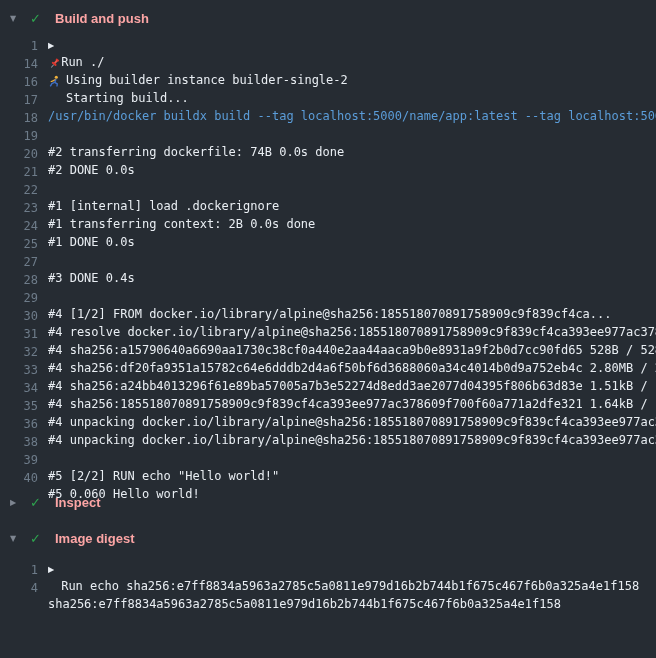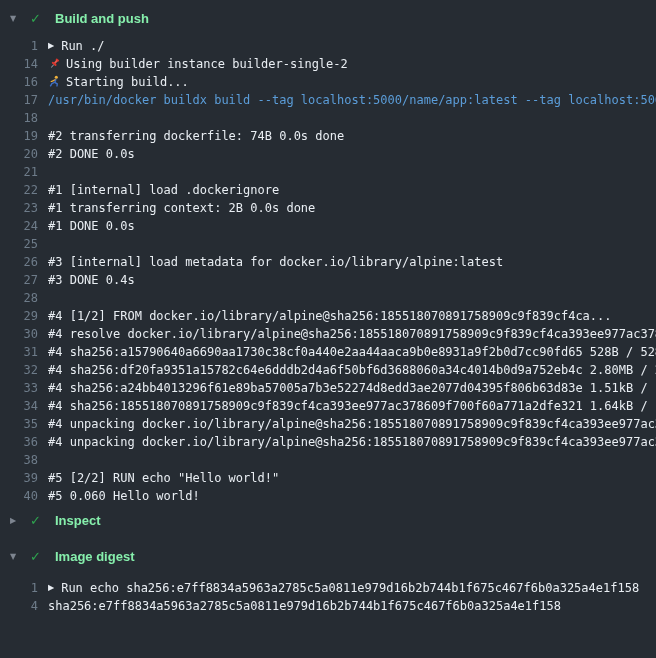--- a/index.html
+++ b/index.html
@@ -36,21 +36,21 @@
     font-size: 13px;
     font-weight: bold;
     color: #2ea44f;
     font-family: "DejaVu Sans", sans-serif;
     flex-shrink: 0;
   }
   .step-title {
     font-family: "Liberation Sans", "DejaVu Sans", sans-serif;
     font-size: 13px;
     font-weight: 600;
-    color: #86efac;
+    color: #fca5a5;
   }
   .lines {
     margin-top: 4px;
   }
   .sect-digest {
     margin-top: 6px;
   }
   .sect-digest .lines {
     margin-top: 8px;
   }
@@ -65,20 +65,21 @@
     width: 38px;
     flex-shrink: 0;
     text-align: right;
     color: #6e7c8a;
     margin-right: 10px;
     cursor: pointer;
   }
   .log-text {
     color: #e9eef3;
     white-space: pre;
+    margin-top: 16px;
   }
   .log-text.command {
     color: #5b9dd9;
   }
   .play {
     font-size: 8px;
     color: #e9eef3;
     margin-right: 7px;
     font-family: "DejaVu Sans", sans-serif;
   }
@@ -119,21 +120,20 @@
             </svg></span><span class="log-text">Starting build...</span></div>
         <div class="line"><span class="num">17</span><span class="log-text command">/usr/bin/docker buildx build --tag localhost:5000/name/app:latest --tag localhost:5000/name/app:1.0.0</span></div>
         <div class="line"><span class="num">18</span></div>
         <div class="line"><span class="num">19</span><span class="log-text">#2 transferring dockerfile: 74B 0.0s done</span></div>
         <div class="line"><span class="num">20</span><span class="log-text">#2 DONE 0.0s</span></div>
         <div class="line"><span class="num">21</span><span class="log-text"></span></div>
         <div class="line"><span class="num">22</span><span class="log-text">#1 [internal] load .dockerignore</span></div>
         <div class="line"><span class="num">23</span><span class="log-text">#1 transferring context: 2B 0.0s done</span></div>
         <div class="line"><span class="num">24</span><span class="log-text">#1 DONE 0.0s</span></div>
         <div class="line"><span class="num">25</span><span class="log-text"></span></div>
-        <div class="line"><span class="num">26</span><span class="log-text">#3 [internal] load metadata for docker.io/library/alpine:latest</span></div>
         <div class="line"><span class="num">27</span><span class="log-text">#3 DONE 0.4s</span></div>
         <div class="line"><span class="num">28</span><span class="log-text"></span></div>
         <div class="line"><span class="num">29</span><span class="log-text">#4 [1/2] FROM docker.io/library/alpine@sha256:185518070891758909c9f839cf4ca...</span></div>
         <div class="line"><span class="num">30</span><span class="log-text">#4 resolve docker.io/library/alpine@sha256:185518070891758909c9f839cf4ca393ee977ac378609f700f60a771a2dfe321 done</span></div>
         <div class="line"><span class="num">31</span><span class="log-text">#4 sha256:a15790640a6690aa1730c38cf0a440e2aa44aaca9b0e8931a9f2b0d7cc90fd65 528B / 528B done</span></div>
         <div class="line"><span class="num">32</span><span class="log-text">#4 sha256:df20fa9351a15782c64e6dddb2d4a6f50bf6d3688060a34c4014b0d9a752eb4c 2.80MB / 2.80MB done</span></div>
         <div class="line"><span class="num">33</span><span class="log-text">#4 sha256:a24bb4013296f61e89ba57005a7b3e52274d8edd3ae2077d04395f806b63d83e 1.51kB / 1.51kB done</span></div>
         <div class="line"><span class="num">34</span><span class="log-text">#4 sha256:185518070891758909c9f839cf4ca393ee977ac378609f700f60a771a2dfe321 1.64kB / 1.64kB done</span></div>
         <div class="line"><span class="num">35</span><span class="log-text">#4 unpacking docker.io/library/alpine@sha256:185518070891758909c9f839cf4ca393ee977ac378609f700f60a771a2dfe321</span></div>
         <div class="line"><span class="num">36</span><span class="log-text">#4 unpacking docker.io/library/alpine@sha256:185518070891758909c9f839cf4ca393ee977ac378609f700f60a771a2dfe321 done</span></div>

